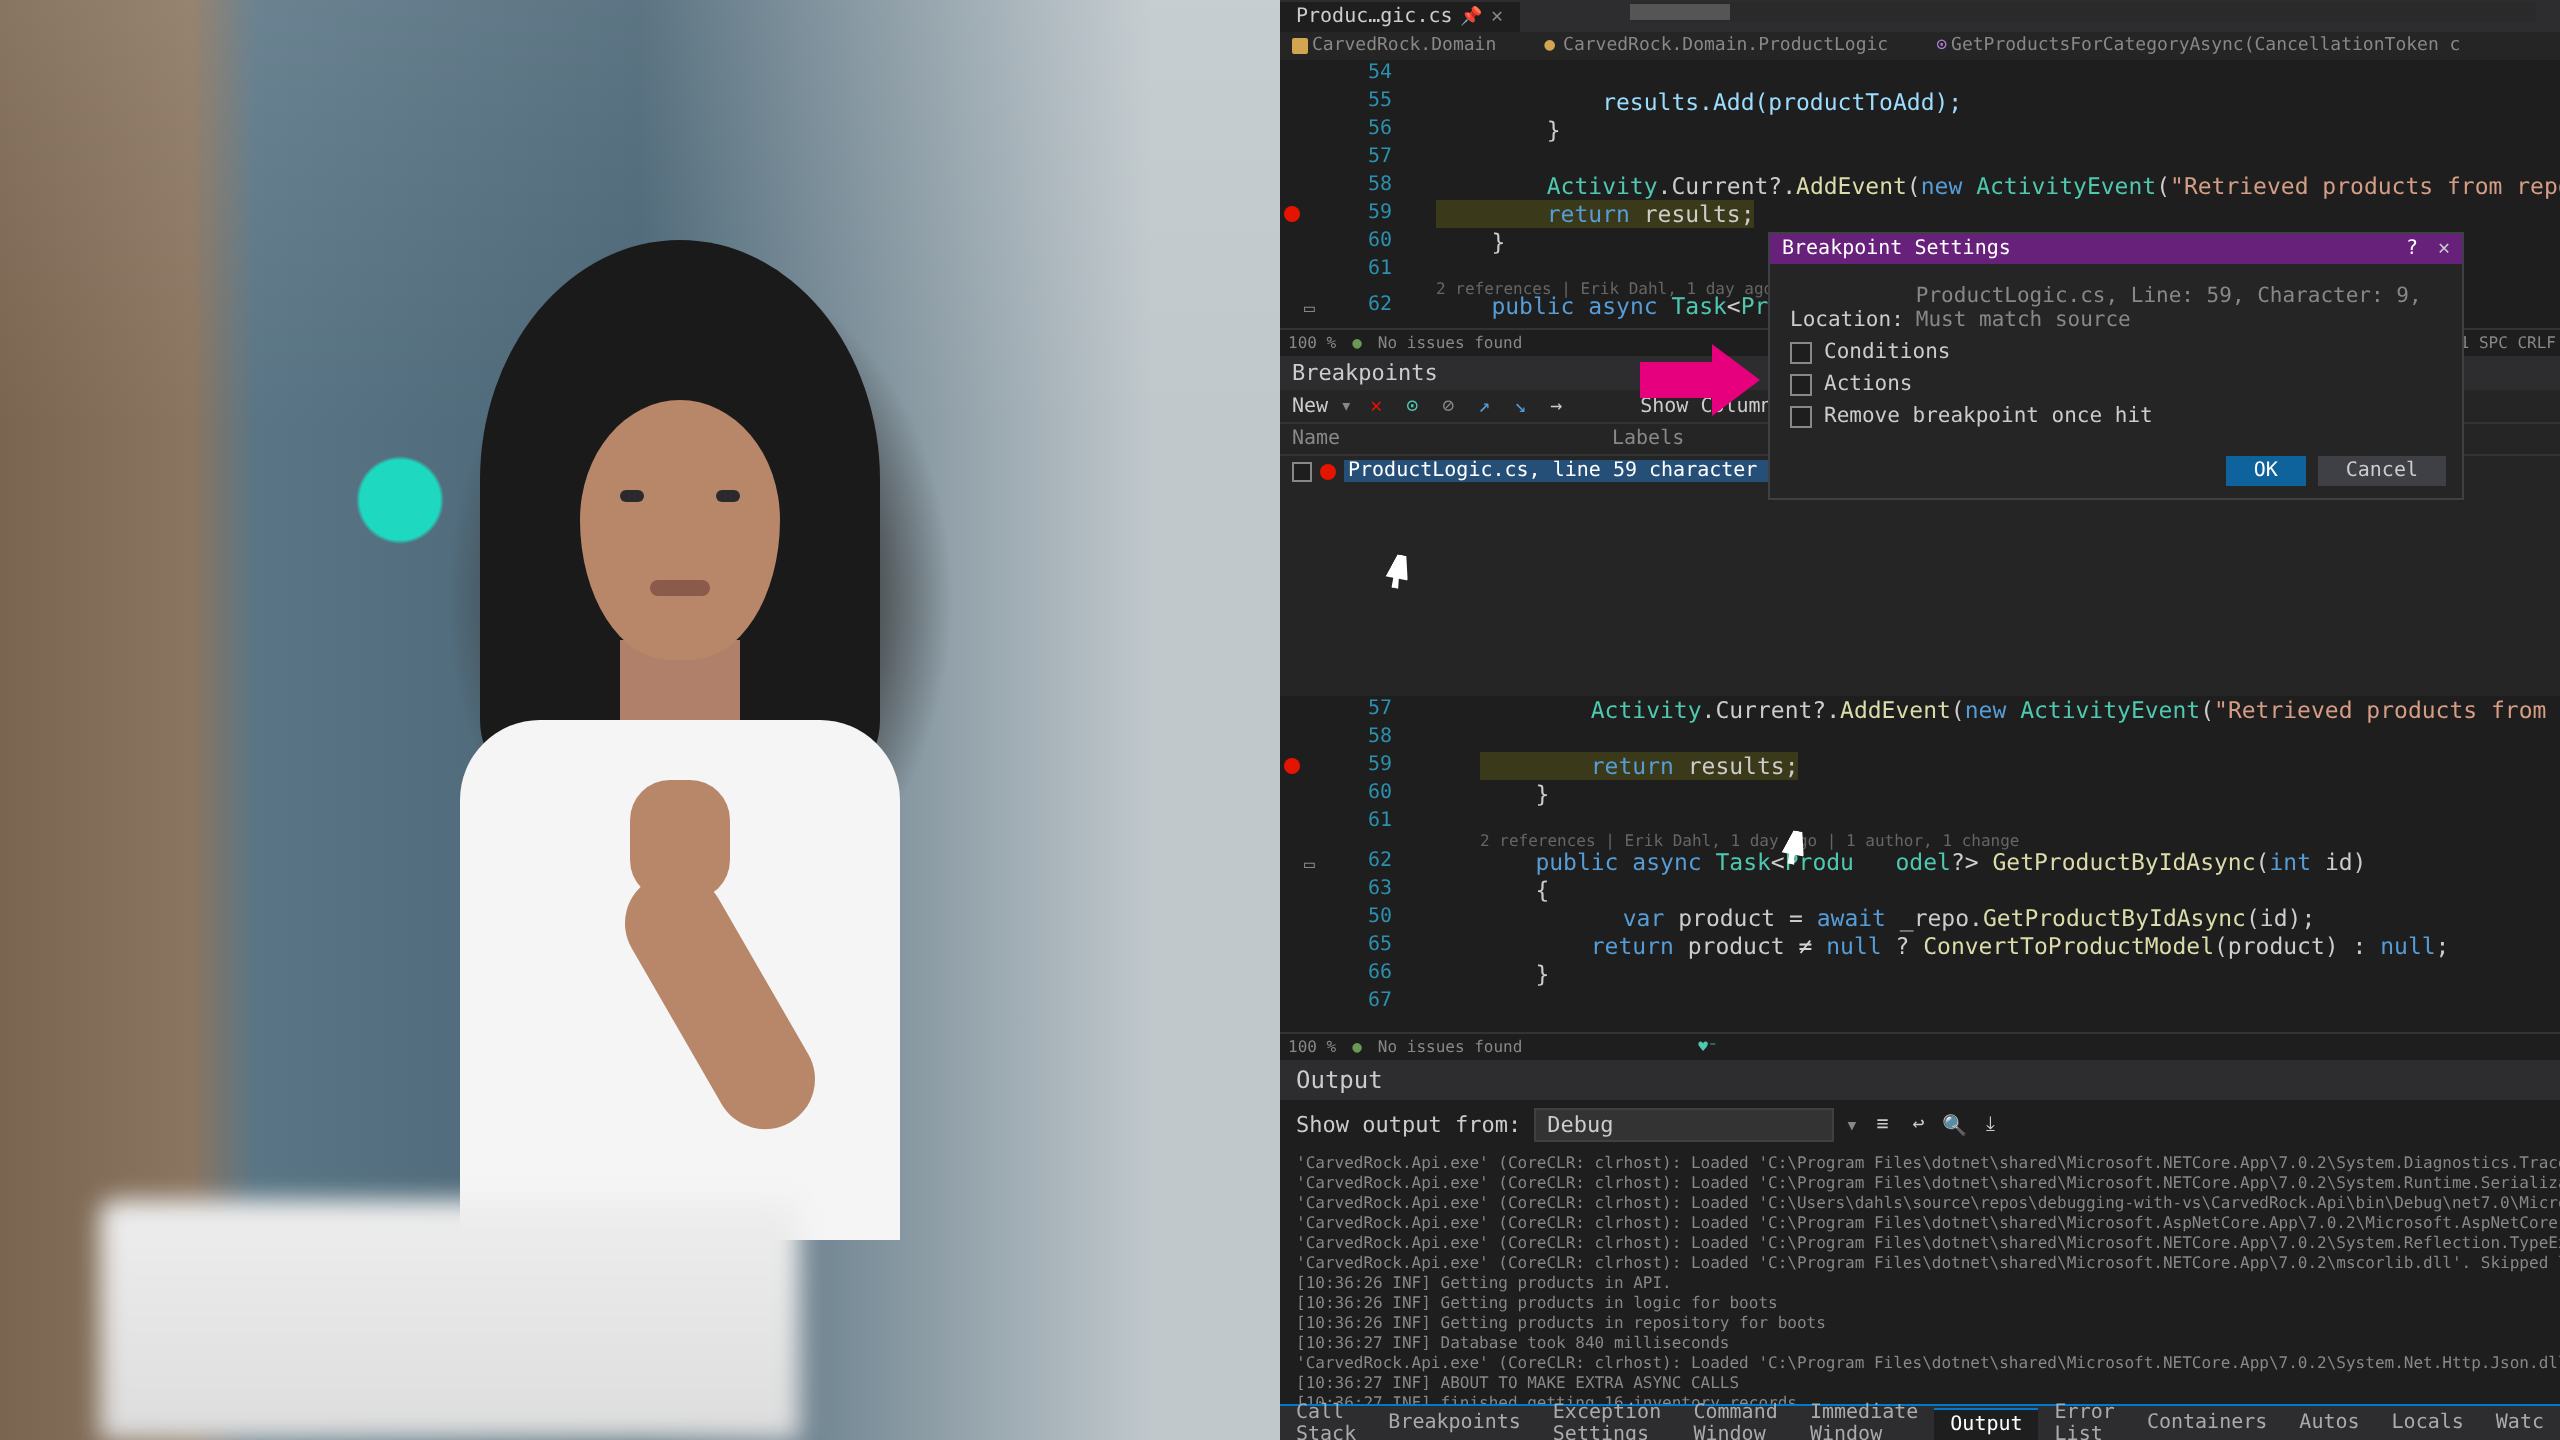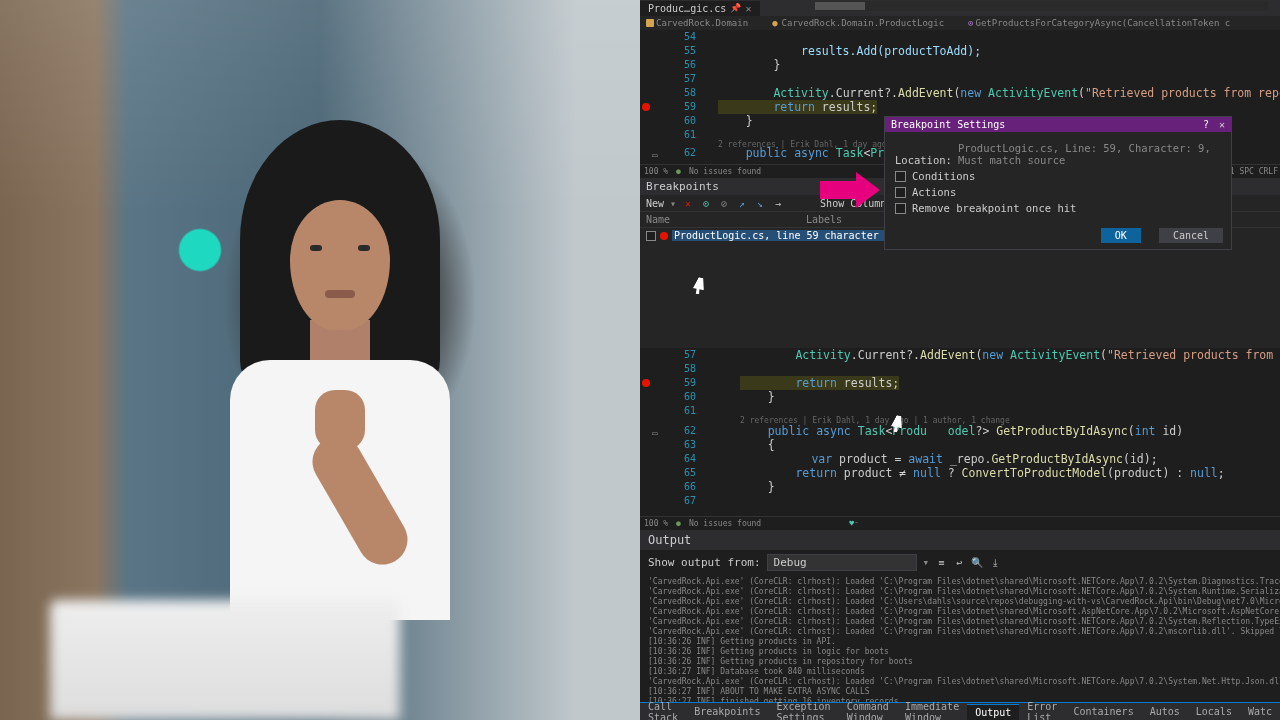--- a/index.html
+++ b/index.html
@@ -55,21 +55,21 @@
 
 .arrow { position:absolute; width:60px; height:36px; background:#e6007e; clip-path:polygon(0 25%,60% 25%,60% 0,100% 50%,60% 100%,60% 75%,0 75%); }
 
 .dialog { position:absolute; background:#252526; border:1px solid #3f3f46; font-size:10.5px; color:#ccc; }
 .dlg-title { background:#68217a; color:#fff; padding:2px 6px; display:flex; justify-content:space-between; align-items:center; font-size:10px; }
 .dlg-title .x { color:#ccc; font-size:10px; }
 .dlg-body { padding:6px 10px; }
 .dlg-row { display:flex; align-items:flex-end; gap:6px; margin:4px 0; }
 .chk { width:11px; height:11px; border:1px solid #888; background:#1e1e1e; }
 .loc-val { color:#888; }
-.dlg-btns { display:flex; justify-content:flex-end; gap:18px; padding:4px 8px 6px; }
+.dlg-btns { display:flex; justify-content:flex-end; gap:6px; padding:4px 8px 6px; }
 .btn { padding:2px 14px; font-size:10px; background:#3f3f46; color:#ccc; }
 .btn.primary { background:#0e639c; color:#fff; }
 
 .cursor1 { position:absolute; width:14px; height:20px; }
 .cursor1::before { content:""; position:absolute; left:0; top:0; border-left:2px solid #fff; border-top:2px solid #fff; width:10px; height:14px; transform:skewX(-20deg) rotate(10deg); background:#fff; clip-path:polygon(0 0,40% 0,100% 70%,60% 70%,80% 100%,50% 100%,35% 70%,0 70%); filter:drop-shadow(1px 1px 0 #000); }
 
 .output { background:#1e1e1e; }
 .out-title { background:#2d2d30; padding:3px 8px; font-size:12px; color:#ccc; }
 .out-toolbar { display:flex; align-items:center; gap:6px; padding:4px 8px; font-size:11px; color:#ccc; }
 .out-select { background:#333; border:1px solid #3f3f46; color:#ccc; padding:1px 20px 1px 6px; font-size:11px; min-width:150px; }
@@ -185,21 +185,21 @@
     <span class="code" style="top:28px;left:100px"><span class="hl"><span class="kw">        return</span><span> results;</span></span></span>
     <span class="ln" style="top:42px">60</span>
     <span class="code" style="top:42px;left:100px"><span>    }</span></span>
     <span class="ln" style="top:56px">61</span>
     <span class="codelens" style="top:66px;left:100px">2 references | Erik Dahl, 1 day ago | 1 author, 1 change</span>
     <span class="glyph" style="top:78px">▭</span>
     <span class="ln" style="top:76px">62</span>
     <span class="code" style="top:76px;left:100px"><span class="kw">    public</span><span class="kw"> async</span><span class="type"> Task</span><span>&lt;</span><span class="type">Produ   odel</span><span>?&gt; </span><span class="mtd">GetProductByIdAsync</span><span>(</span><span class="kw">int</span><span> id)</span></span>
     <span class="ln" style="top:90px">63</span>
     <span class="code" style="top:90px;left:100px"><span>    {</span></span>
-    <span class="ln" style="top:104px">64</span>
+    <span class="ln" style="top:104px">50</span>
     <span class="code" style="top:104px;left:116px"><span class="kw">        var</span><span> product = </span><span class="kw">await</span><span> _repo.</span><span class="mtd">GetProductByIdAsync</span><span>(id);</span></span>
     <span class="ln" style="top:118px">65</span>
     <span class="code" style="top:118px;left:100px"><span class="kw">        return</span><span> product </span><span class="op">≠</span><span class="kw"> null</span><span> ? </span><span class="mtd">ConvertToProductModel</span><span>(product) : </span><span class="kw">null</span><span>;</span></span>
     <span class="ln" style="top:132px">66</span>
     <span class="code" style="top:132px;left:100px"><span>    }</span></span>
     <span class="ln" style="top:146px">67</span>
     <div class="cursor1" style="left:252px;top:68px"></div>
   </div>
   <div class="status-strip">
     <span>100 %</span>

